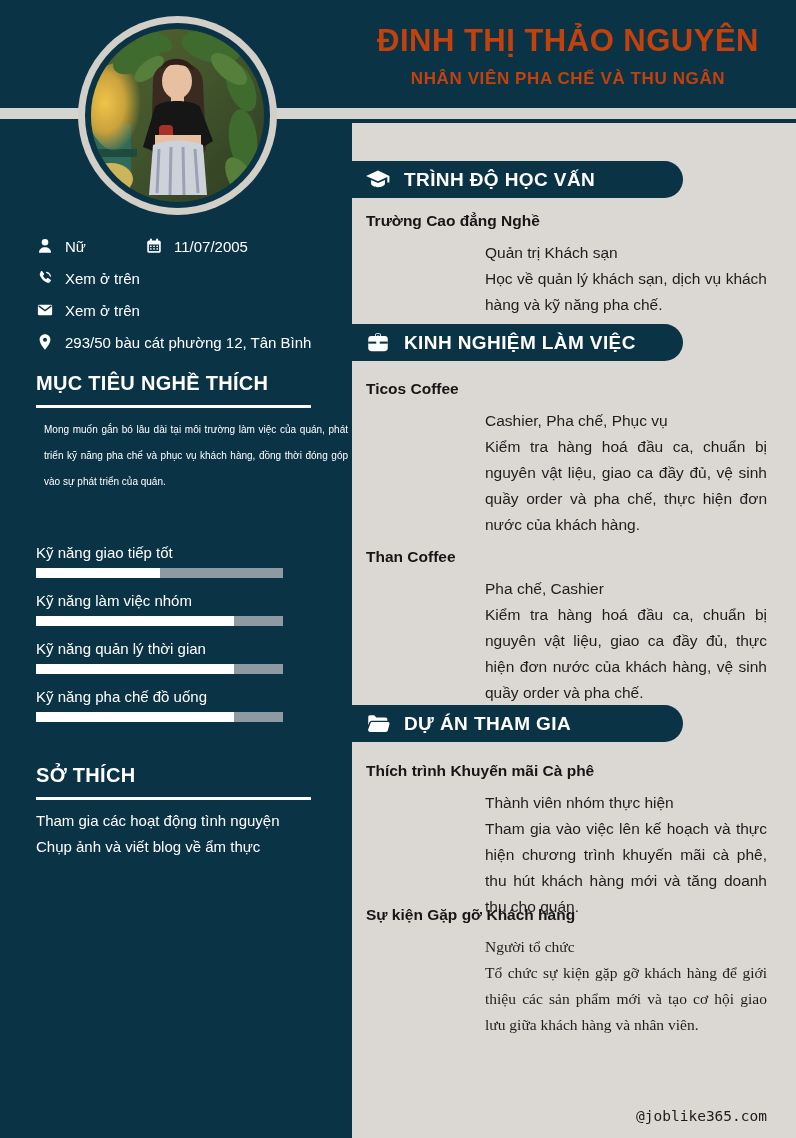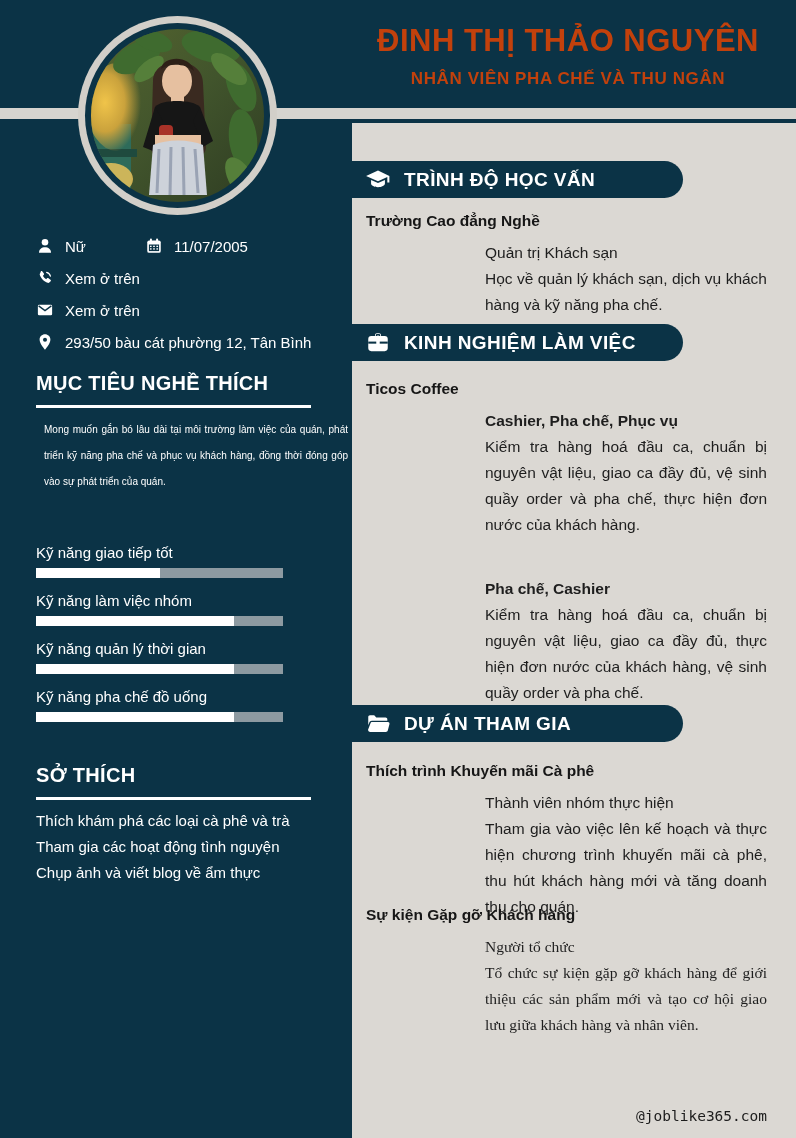--- a/index.html
+++ b/index.html
@@ -47,21 +47,21 @@
   .pill{position:absolute;left:352px;width:331px;height:37px;background:#0b3346;
     border-radius:0 18.5px 18.5px 0;display:flex;align-items:center;padding-left:13px;
     box-sizing:border-box;z-index:3;}
   .pill-ic{width:26px;height:26px;margin-right:13px;display:flex;align-items:center;}
   .pill-ic svg{width:26px;height:26px;}
   .pill-t{color:#fff;font-size:19px;font-weight:bold;letter-spacing:.4px;}
 
   .entry-org{position:absolute;left:366px;width:400px;font-size:15.5px;font-weight:bold;color:#161616;z-index:3;}
   .entry-detail{position:absolute;left:485px;width:282px;font-size:15.5px;line-height:26px;color:#1e1e1e;z-index:3;}
   .entry-role{display:block;}
-  .entry-role.bold{font-weight:bold;}
+  .entry-role.bold{font-weight:normal;}
   .entry-desc{margin:0;text-align:justify;}
 
   .footer{position:absolute;right:29px;top:1108px;font-family:"DejaVu Sans Mono","Liberation Mono",monospace;
     font-size:14.5px;color:#1c1c1c;z-index:3;}
 </style>
 </head>
 <body>
 
 <div class="page">
 
@@ -219,21 +219,20 @@
       <div class="skill-label">Kỹ năng pha chế đồ uống</div>
       <div class="skill-track">
           <div class="skill-fill" style="width: 80%;"></div>
         </div>
     </div>
   </div>
 
   <div class="sb-sec" style="top:762px;">
     <h2 class="sb-h">SỞ THÍCH</h2>
     <ul class="sb-list">
-      <li>Thích khám phá các loại cà phê và trà</li>
       <li>Tham gia các hoạt động tình nguyện</li>
       <li>Chụp ảnh và viết blog về ẩm thực</li>
     </ul>
   </div>
 
   <div class="pill" style="top:161px;">
     <span class="pill-ic">
       <svg viewBox="0 0 24 24" fill="#fff">
           <path d="M12 3.2L1 8.2l11 5 8.6-3.9v5h1.9v-6z"></path>
           <path d="M5.6 11.9v3.3c0 1.9 2.9 3.4 6.4 3.4s6.4-1.5 6.4-3.4v-3.3l-6.4 2.9z"></path>
@@ -256,20 +255,21 @@
           <rect x="10.4" y="9.9" width="3.2" height="3.6" rx="0.7" fill="#fff"></rect>
         </svg>
     </span>
     <span class="pill-t">KINH NGHIỆM LÀM VIỆC</span>
   </div>
   <div class="entry-org" style="top:380px;">Ticos Coffee</div>
   <div class="entry-detail" style="top:408px;">
     <span class="entry-role bold">Cashier, Pha chế, Phục vụ</span>
     <p class="entry-desc">Kiểm tra hàng hoá đầu ca, chuẩn bị nguyên vật liệu, giao ca đầy đủ, vệ sinh quầy order và pha chế, thực hiện đơn nước của khách hàng.</p>
   </div>
+  <div class="entry-org" style="top:548px;">Than Coffee</div>
   <div class="entry-detail" style="top:576px;">
     <span class="entry-role bold">Pha chế, Cashier</span>
     <p class="entry-desc">Kiểm tra hàng hoá đầu ca, chuẩn bị nguyên vật liệu, giao ca đầy đủ, thực hiện đơn nước của khách hàng, vệ sinh quầy order và pha chế.</p>
   </div>
 
   <div class="pill" style="top:705px;">
     <span class="pill-ic">
       <svg viewBox="0 0 24 24" fill="#fff">
           <path d="M3 5.6C3 4.7 3.7 4 4.6 4h3.9l1.9 2.1H19c.9 0 1.6.7 1.6 1.6v1.2H6.3c-1.1 0-2 .7-2.3 1.7L3 13.2z"></path>
           <path d="M6.5 10.1h14.7c.9 0 1.6.9 1.4 1.8l-1.5 5.9c-.2.9-1 1.5-1.9 1.5H4.8c-.9 0-1.7-.6-1.9-1.5l-.1-.4 2.3-6.2c.2-.7.8-1.1 1.4-1.1z"></path>

